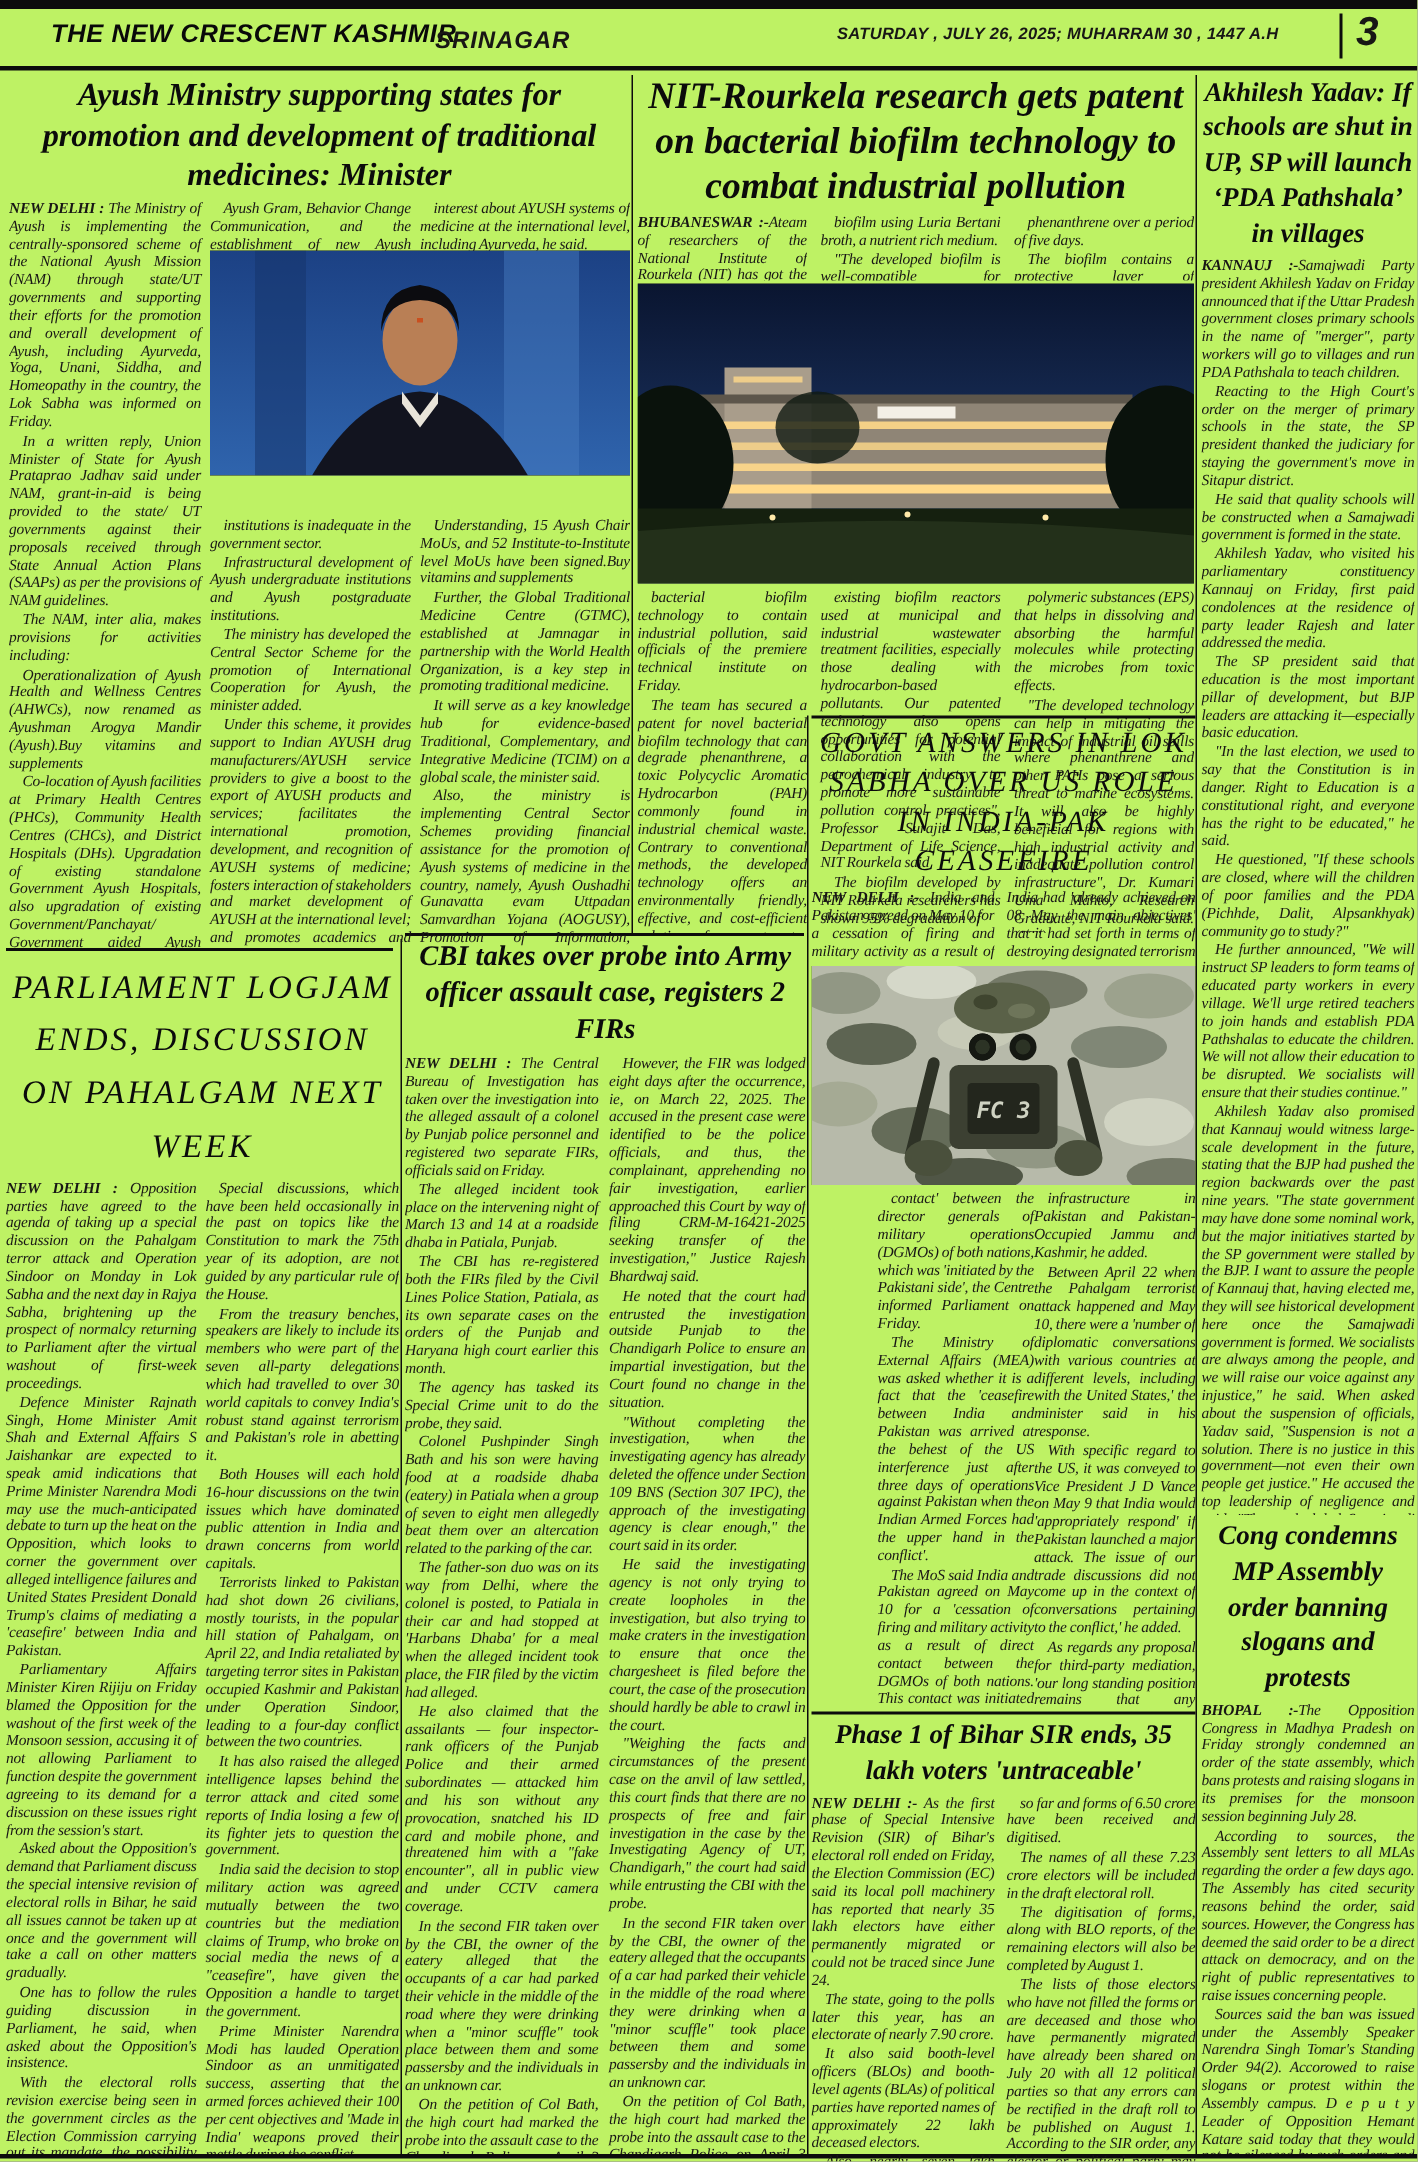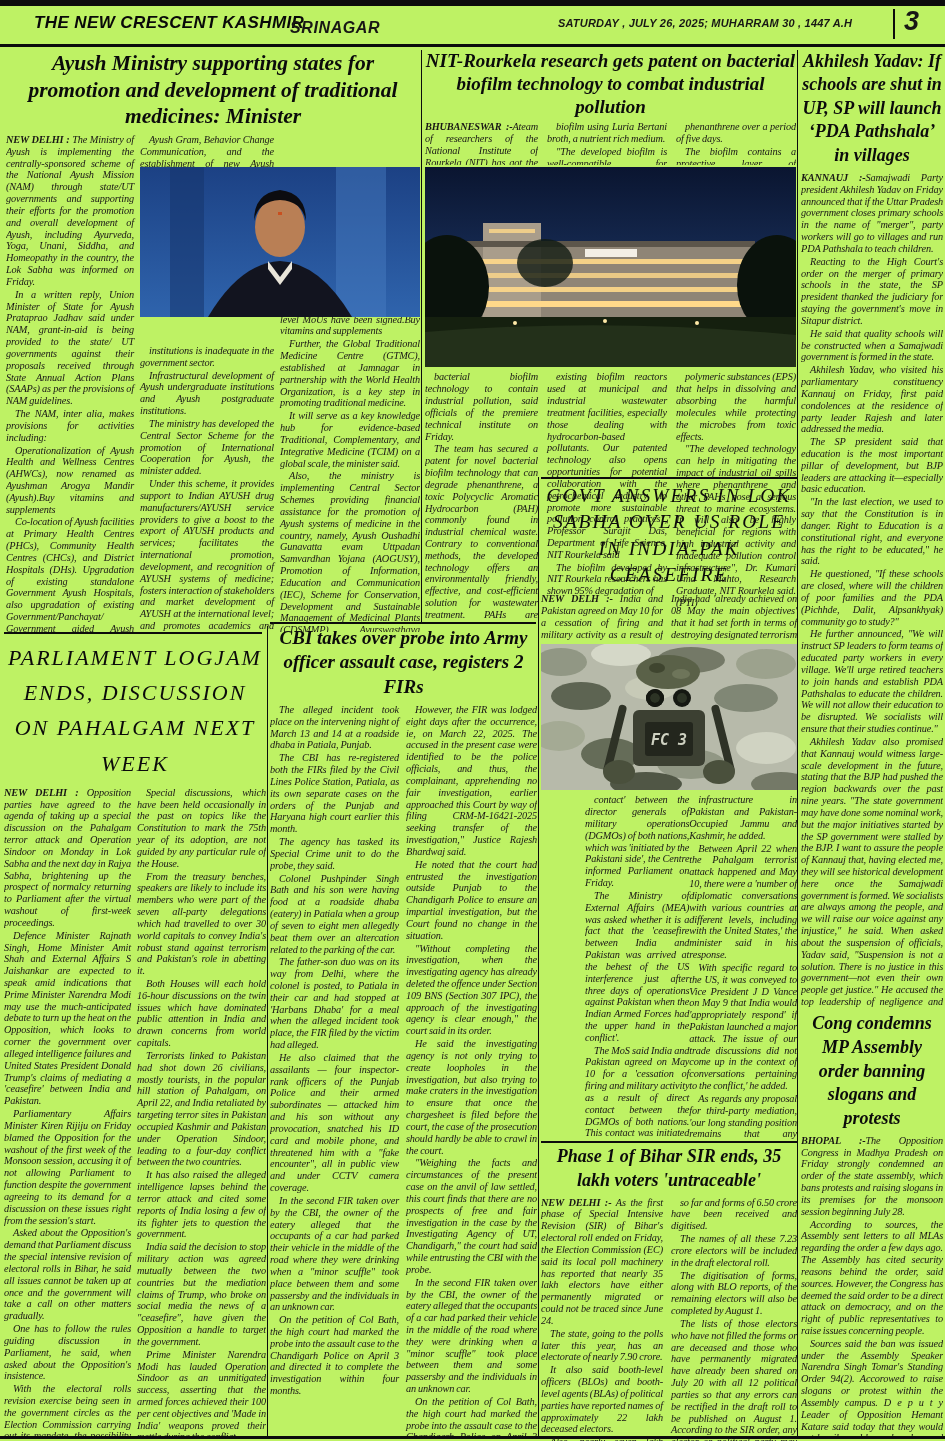--- a/index.html
+++ b/index.html
@@ -15,21 +15,21 @@
   .mast-date{position:absolute;left:558px;top:17px;font-family:"Liberation Sans",sans-serif;
              font-weight:bold;font-size:11px;letter-spacing:.2px;}
   .mast-sep{position:absolute;left:893px;top:9px;width:2px;height:30px;background:#0c0c0c;}
   .mast-page{position:absolute;left:904px;top:6px;font-family:"Liberation Sans",sans-serif;
              font-weight:bold;font-size:27px;}
   .mast-rule{position:absolute;top:44px;left:0;width:945px;height:2.5px;background:#0c0c0c;}
   
   .article{position:absolute;overflow:hidden;}
   .headline{margin:0;text-align:center;font-weight:bold;color:#0b0b0b;font-family:"Liberation Serif",serif;}
   .hl-ayush{font-size:21.5px;line-height:1.24;}
-  .hl-nit{font-size:19px;line-height:1.2;}
+  .hl-nit{font-size:25px;line-height:1.2;}
   .hl-akhilesh{font-size:18px;line-height:1.3;}
   .hl-parl{font-size:22px;line-height:1.6;letter-spacing:2px;font-weight:normal;}
   .hl-cbi{font-size:19px;line-height:1.28;}
   .hl-govt{font-size:19.5px;line-height:1.35;letter-spacing:2px;font-weight:normal;}
   .hl-bihar{font-size:18px;line-height:1.35;}
   .hl-cong{font-size:18px;line-height:1.32;}
   .body-cols{display:flex;justify-content:space-between;margin-top:4px;}
   .bcol{text-align:justify;font-size:10.3px;line-height:1.15;letter-spacing:-.15px;word-spacing:-.4px;}
   .bcol p,.plist p{margin:0 0 1px 0;text-indent:9px;}
   p.lead{text-indent:0;}
@@ -98,20 +98,24 @@
           </div>
         <div style="height:156px;"></div>
         <div class="plist">
             <p>institutions is inadequate in the government sector.</p>
             <p>Infrastructural development of Ayush undergraduate institutions and Ayush postgraduate institutions.</p>
             <p>The ministry has developed the Central Sector Scheme for the promotion of International Cooperation for Ayush, the minister added.</p>
             <p>Under this scheme, it provides support to Indian AYUSH drug manufacturers/AYUSH service providers to give a boost to the export of AYUSH products and services; facilitates the international promotion, development, and recognition of AYUSH systems of medicine; fosters interaction of stakeholders and market development of AYUSH at the international level; and promotes academics and research through the establishment of AYUSH academic chairs in foreign countries and holding training workshops/ symposiums for promoting and strengthening awareness and</p>
           </div>
       </div>
       <div class="bcol" style="width:140px;">
+        <div class="plist topclip" style="height:55px;">
+            <p>interest about AYUSH systems of medicine at the international level, including Ayurveda, he said.</p>
+            <p>Under the IC Scheme, 25 country-to-country Memoranda of</p>
+          </div>
         <div style="height:156px;"></div>
         <div class="plist">
             <p>Understanding, 15 Ayush Chair MoUs, and 52 Institute-to-Institute level MoUs have been signed.Buy vitamins and supplements</p>
             <p>Further, the Global Traditional Medicine Centre (GTMC), established at Jamnagar in partnership with the World Health Organization, is a key step in promoting traditional medicine.</p>
             <p>It will serve as a key knowledge hub for evidence-based Traditional, Complementary, and Integrative Medicine (TCIM) on a global scale, the minister said.</p>
             <p>Also, the ministry is implementing Central Sector Schemes providing financial assistance for the promotion of Ayush systems of medicine in the country, namely, Ayush Oushadhi Gunavatta evam Uttpadan Samvardhan Yojana (AOGUSY), Promotion of Information, Education and Communication (IEC), Scheme for Conservation, Development and Sustainable Management of Medicinal Plants (CDSMMP), Ayurswasthaya Yojana, and Ayurgyan.(SNS)</p>
           </div>
       </div>
     </div>
   </section>
@@ -219,20 +223,21 @@
           <p>India said the decision to stop military action was agreed mutually between the two countries but the mediation claims of Trump, who broke on social media the news of a "ceasefire", have given the Opposition a handle to target the government.</p>
           <p>Prime Minister Narendra Modi has lauded Operation Sindoor as an unmitigated success, asserting that the armed forces achieved their 100 per cent objectives and 'Made in India' weapons proved their mettle during the conflict.</p>
         </div>
     </div>
   </section>
 
   <section class="article" id="cbi" style="left:270px;top:626px;width:267px;height:810px;">
     <h1 class="headline hl-cbi">CBI takes over probe into Army officer assault case, registers 2 FIRs</h1>
     <div class="body-cols" style="margin-top:5px;">
       <div class="bcol" style="width:129px;">
+        <p class="lead"><b class="dateline">NEW DELHI :</b><span> The Central Bureau of Investigation has taken over the investigation into the alleged assault of a colonel by Punjab police personnel and registered two separate FIRs, officials said on Friday.</span></p>
         <div class="plist">
             <p>The alleged incident took place on the intervening night of March 13 and 14 at a roadside dhaba in Patiala, Punjab.</p>
             <p>The CBI has re-registered both the FIRs filed by the Civil Lines Police Station, Patiala, as its own separate cases on the orders of the Punjab and Haryana high court earlier this month.</p>
             <p>The agency has tasked its Special Crime unit to do the probe, they said.</p>
             <p>Colonel Pushpinder Singh Bath and his son were having food at a roadside dhaba (eatery) in Patiala when a group of seven to eight men allegedly beat them over an altercation related to the parking of the car.</p>
             <p>The father-son duo was on its way from Delhi, where the colonel is posted, to Patiala in their car and had stopped at 'Harbans Dhaba' for a meal when the alleged incident took place, the FIR filed by the victim had alleged.</p>
             <p>He also claimed that the assailants — four inspector-rank officers of the Punjab Police and their armed subordinates — attacked him and his son without any provocation, snatched his ID card and mobile phone, and threatened him with a "fake encounter", all in public view and under CCTV camera coverage.</p>
             <p>In the second FIR taken over by the CBI, the owner of the eatery alleged that the occupants of a car had parked their vehicle in the middle of the road where they were drinking when a "minor scuffle" took place between them and some passersby and the individuals in an unknown car.</p>
             <p>On the petition of Col Bath, the high court had marked the probe into the assault case to the Chandigarh Police on April 3 and directed it to complete the investigation within four months.</p>
           </div>

